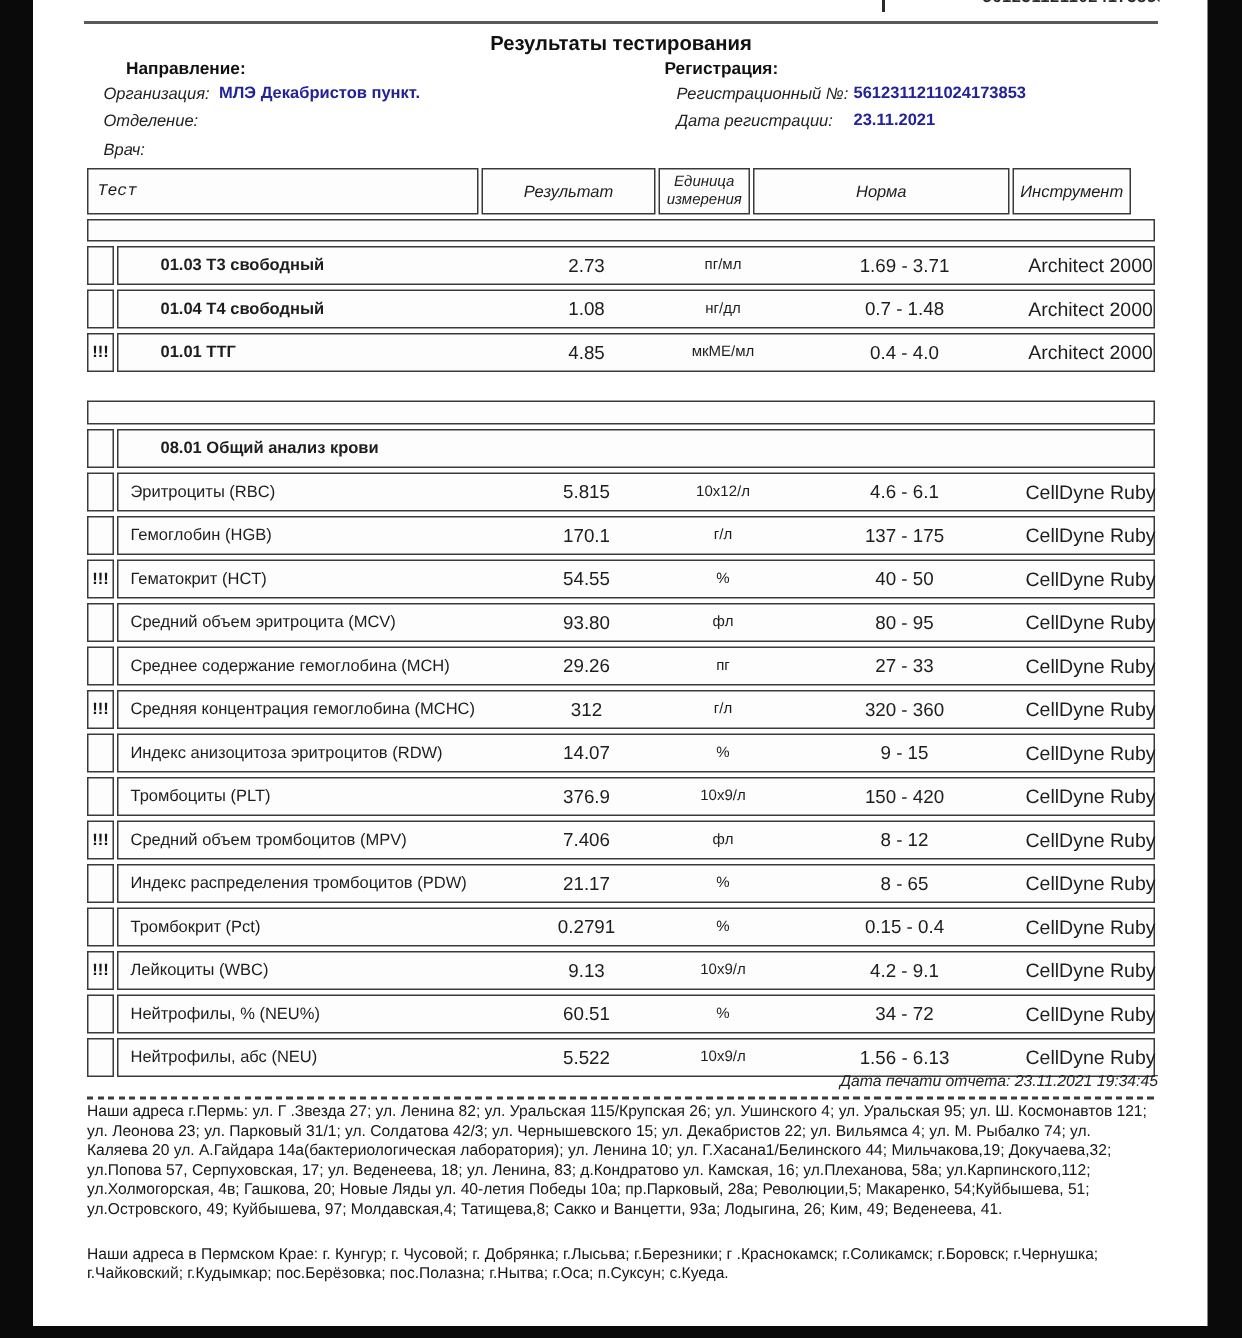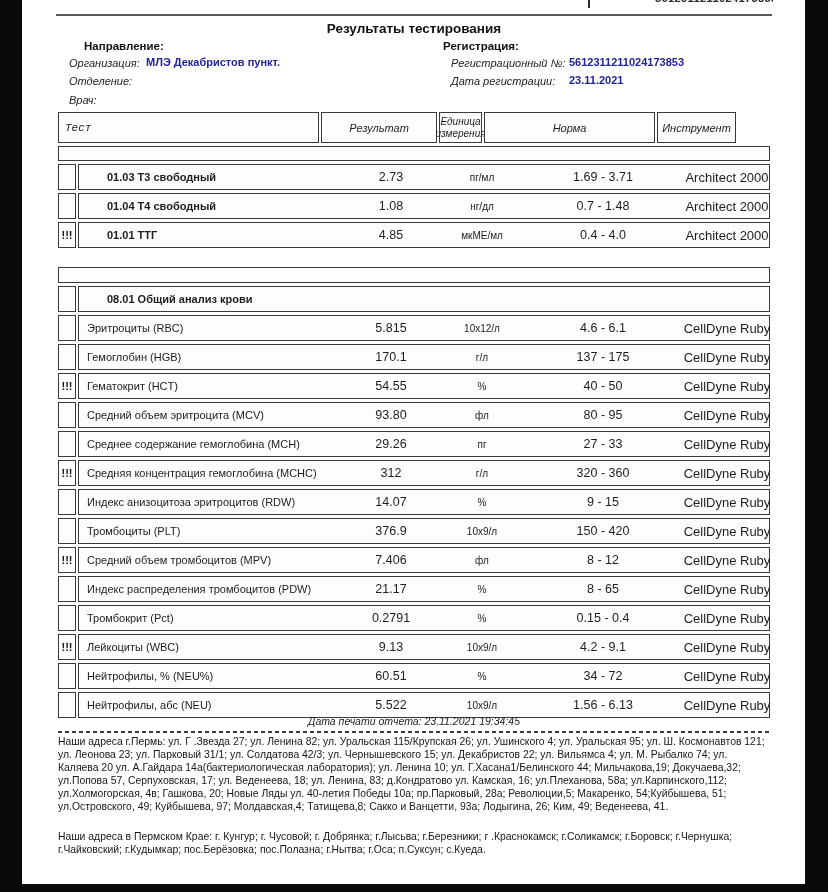--- a/index.html
+++ b/index.html
@@ -26,40 +26,40 @@
 
   
   .tbl{position:absolute;width:712px;}
   .cell{border:1px solid #3a3a3a;box-sizing:border-box;background:#fdfdfd;}
   .hdr-row,.trow{display:flex;margin-bottom:3px;}
   .hdr-row .cell{height:31px;display:flex;align-items:center;justify-content:center;
     font-size:11px;font-style:italic;color:#1d1d1d;margin-right:2px;}
   .hdr-row .cell:last-child{margin-right:0;}
   .h-test{width:261px;justify-content:flex-start !important;padding-left:6px;font-family:Liberation Mono, monospace;}
   .h-result{width:116px;}
-  .h-unit{width:43px;font-size:10px !important;text-align:center;line-height:1.15;}
+  .h-unit{width:61px;font-size:10px !important;text-align:center;line-height:1.15;}
   .h-norm{width:171px;}
   .h-instr{width:79px;}
   .empty-row{height:15px;width:712px;margin-bottom:3px;}
   .t2 .empty-row{height:16px;}
   .flag-cell{width:18px;height:26px;margin-right:2px;display:flex;align-items:center;justify-content:center;
     font-size:11px;font-weight:bold;color:#161616;}
   .content-cell{width:692px;height:26px;position:relative;}
   .cat-row .content-cell .test{font-weight:bold;left:28px;}
   .test{position:absolute;top:50%;transform:translateY(-50%);font-size:11px;white-space:nowrap;}
   .t1 .test{left:28px;font-weight:bold;}
   .t2 .rows .test{left:8px;font-weight:normal;}
   .val{position:absolute;top:50%;transform:translate(-50%,-50%);white-space:nowrap;}
   .result{left:312px;font-size:12.5px;}
   .unit{left:403px;font-size:10px;}
   .norm{left:524px;font-size:12.5px;}
   .instrument{left:648px;font-size:13px;}
 
   
-  .print-line{left:34px;top:715px;width:716px;text-align:center;font-size:10.5px;font-style:italic;color:#222;}
+  .print-line{left:34px;top:715px;width:716px;text-align:right;font-size:10.5px;font-style:italic;color:#222;}
   .sheet-line{left:36px;top:715px;width:712px;text-align:right;font-size:10.5px;color:#1d1d1d;}
   .dashed-rule{left:36px;top:731px;width:712px;height:2px;
     background-image:repeating-linear-gradient(90deg,#3c3c3c 0 4px,transparent 4px 7px);}
   .addr{left:36px;width:712px;font-size:10.4px;line-height:12.9px;color:#161616;text-align:left;}
   .addr-1{top:736px;}
   .addr-2{top:830px;line-height:13px;}
 </style>
 </head>
 <body>
 

